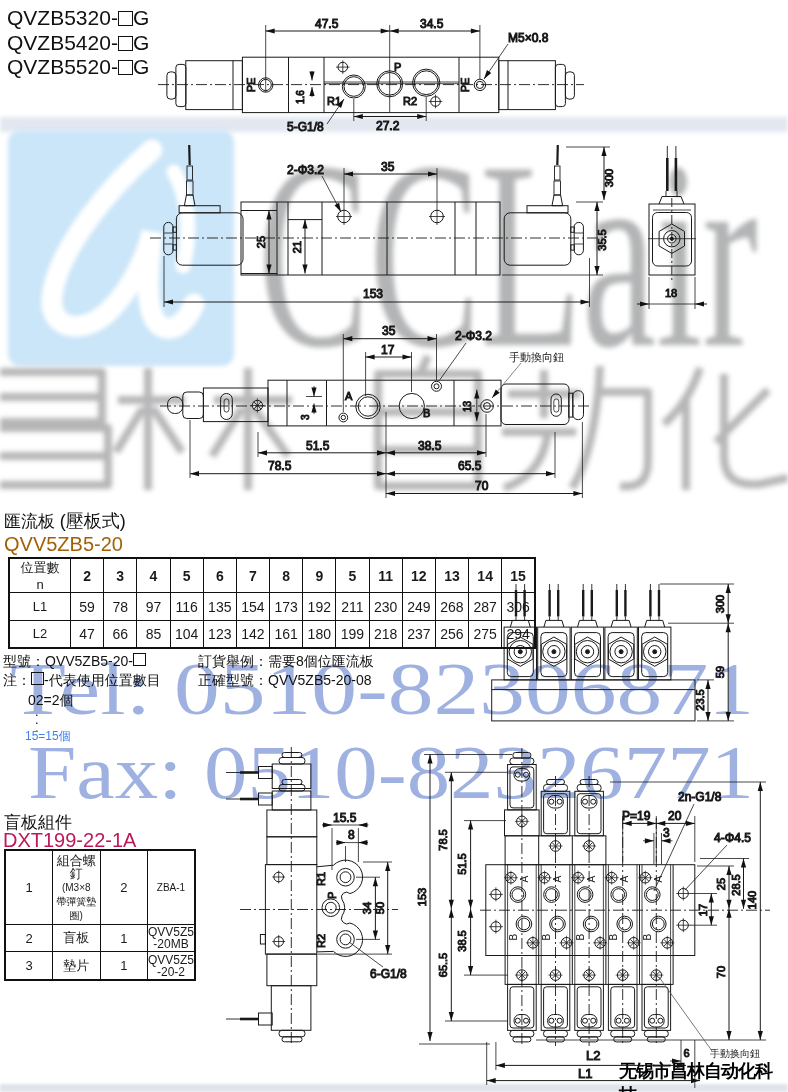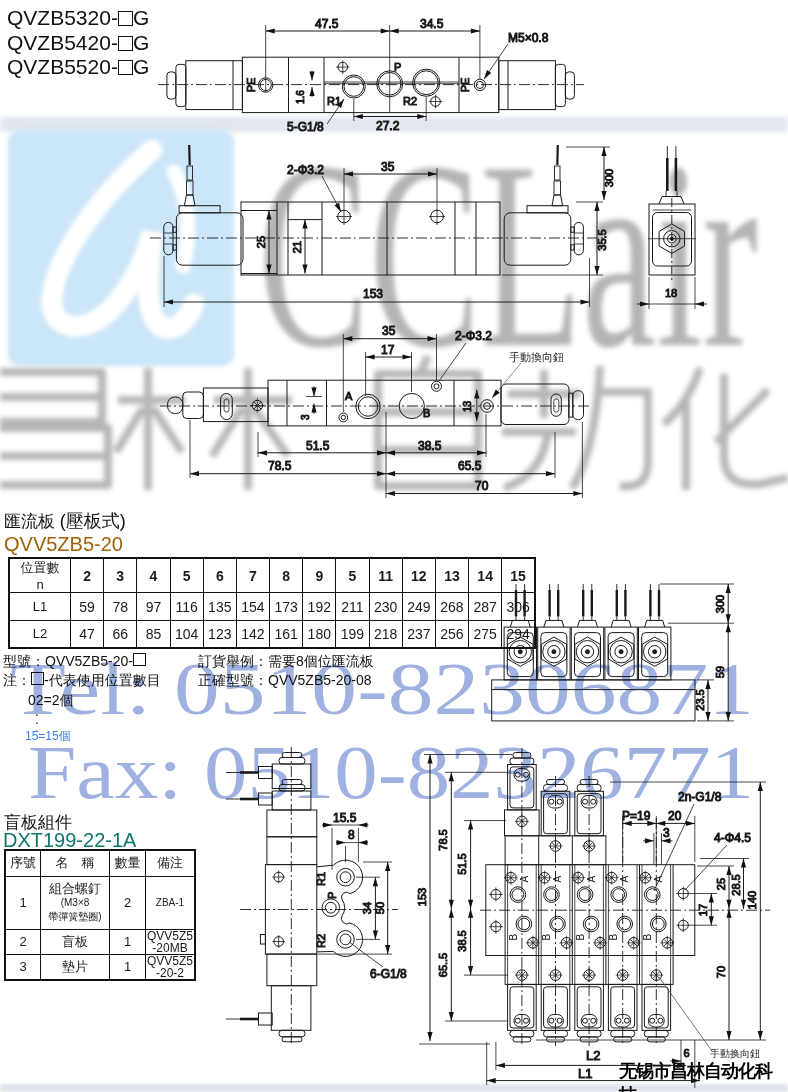--- a/index.html
+++ b/index.html
@@ -149,30 +149,24 @@
 <div class="abs" style="left:198px;top:652px;font-size:14px;line-height:18.5px;color:#111">訂貨舉例：需要8個位匯流板<br>正確型號：QVV5ZB5-20-08</div>
 
 <div class="abs" style="left:28px;top:692px;font-size:14px;color:#111">02=2個</div>
 
 <div class="abs" style="left:35px;top:708px;font-size:13px;line-height:8px;color:#111">.<br>.<br>.</div>
 
 <div class="abs" style="left:25px;top:728px;font-size:12px;color:#3b82f6">15=15個</div>
 
 <div class="abs" style="left:4px;top:811px;font-size:17px;color:#111">盲板組件</div>
 
-<div class="abs" style="left:3px;top:829px;font-size:20px;color:#0f766e">DXT199-22-1A</div>
+<div class="abs" style="left:3px;top:829px;font-size:20px;color:#be185d">DXT199-22-1A</div>
 
 <table class="t abs" style="left:4px;top:849px;width:192px;height:132px;font-size:13px">
 <tbody>
-        <tr style="height:26px">
-          <td style="width:34px">序號</td>
-          <td style="width:68px">名　稱</td>
-          <td style="width:35px">數量</td>
-          <td>備注</td>
-        </tr>
 <tr style="height:53px">
           <td>1</td>
           <td style="line-height:13px"><span style="font-size:13px">組合螺釘</span><br><span style="font-size:10px">(M3×8</span><br><span style="font-size:10px">帶彈簧墊圈)</span></td>
           <td>2</td>
           <td style="font-size:10px">ZBA-1</td>
         </tr>
 <tr style="height:25px">
           <td>2</td>
           <td>盲板</td>
           <td>1</td>

